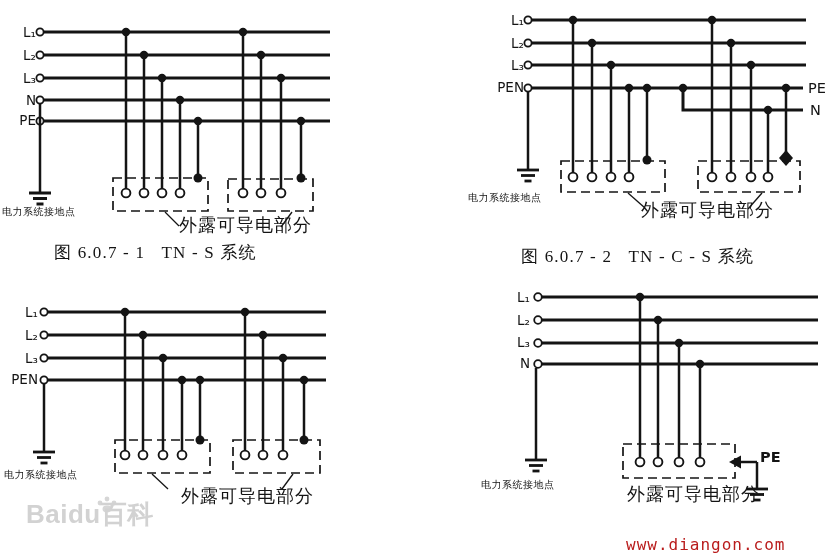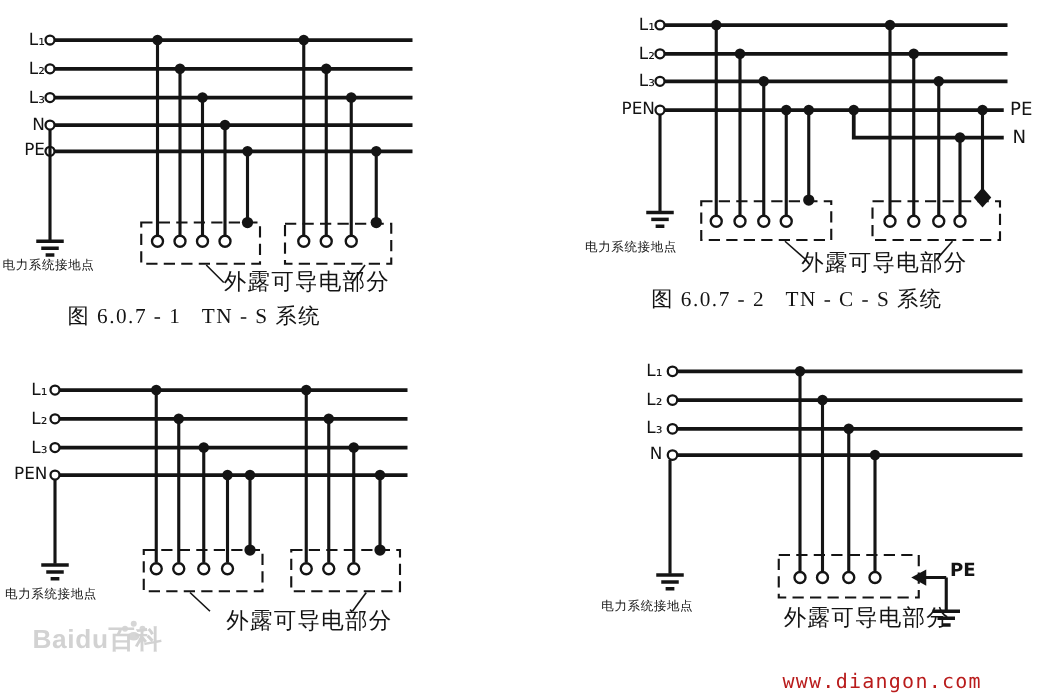--- a/index.html
+++ b/index.html
@@ -13,21 +13,21 @@
   .startc{fill:#ffffff;stroke:#141414;stroke-width:1.8;}
   .box{fill:none;stroke:#141414;stroke-width:1.7;stroke-dasharray:9 5;}
   .leader{stroke:#141414;stroke-width:1.3;fill:none;}
   .gndl{stroke:#141414;stroke-width:2.8;}
   .lbl{position:absolute;white-space:pre;}
   .cond{font-size:13.5px;text-align:right;font-family:"DejaVu Sans",sans-serif;}
   .gnd-label{font-size:10px;letter-spacing:.5px;}
   .exp-label{font-size:18px;letter-spacing:1px;}
   .caption{font-size:17px;letter-spacing:1.2px;text-align:center;}
   .sidelbl{font-size:14.5px;font-family:"DejaVu Sans",sans-serif;}
-  .wm-baidu{font-size:21px;font-weight:bold;color:#d2d2d2;letter-spacing:.5px;
+  .wm-baidu{font-size:26px;font-weight:bold;color:#d2d2d2;letter-spacing:.5px;
             font-family:"Liberation Sans",sans-serif;}
   .wm-diangon{font-size:16px;color:#b91c1c;font-family:"DejaVu Sans Mono",monospace;letter-spacing:1px;}
 </style>
 </head>
 <body>
 
 <div id="stage">
 
 <svg id="wiring" width="832" height="559" viewBox="0 0 832 559">
   <defs>
@@ -266,21 +266,21 @@
 <span class="lbl caption" style="left:54px;top:241px;">图 6.0.7 - 1   TN - S 系统</span>
 
 <span class="lbl cond" style="left:474px;top:12px;width:50px;">L₁</span>
 <span class="lbl cond" style="left:474px;top:35px;width:50px;">L₂</span>
 <span class="lbl cond" style="left:474px;top:57px;width:50px;">L₃</span>
 <span class="lbl cond" style="left:474px;top:79px;width:50px;">PEN</span>
 <span class="lbl sidelbl" style="left:808px;top:80px;">PE</span>
 <span class="lbl sidelbl" style="left:810px;top:102px;">N</span>
 <span class="lbl gnd-label" style="left:468px;top:191px;">电力系统接地点</span>
 <span class="lbl exp-label" style="left:641px;top:198px;">外露可导电部分</span>
-<span class="lbl caption" style="left:521px;top:228px;">图 6.0.7 - 2   TN - C - S 系统</span>
+<span class="lbl caption" style="left:521px;top:245px;">图 6.0.7 - 2   TN - C - S 系统</span>
 
 <span class="lbl cond" style="left:4px;top:304px;width:34px;">L₁</span>
 <span class="lbl cond" style="left:4px;top:327px;width:34px;">L₂</span>
 <span class="lbl cond" style="left:4px;top:350px;width:34px;">L₃</span>
 <span class="lbl cond" style="left:4px;top:371px;width:34px;">PEN</span>
 <span class="lbl gnd-label" style="left:4px;top:468px;">电力系统接地点</span>
 <span class="lbl exp-label" style="left:181px;top:484px;">外露可导电部分</span>
 <span class="lbl wm-baidu" style="left:26px;top:497px;">Baidu百科</span>
 
 <span class="lbl cond" style="left:480px;top:289px;width:50px;">L₁</span>

